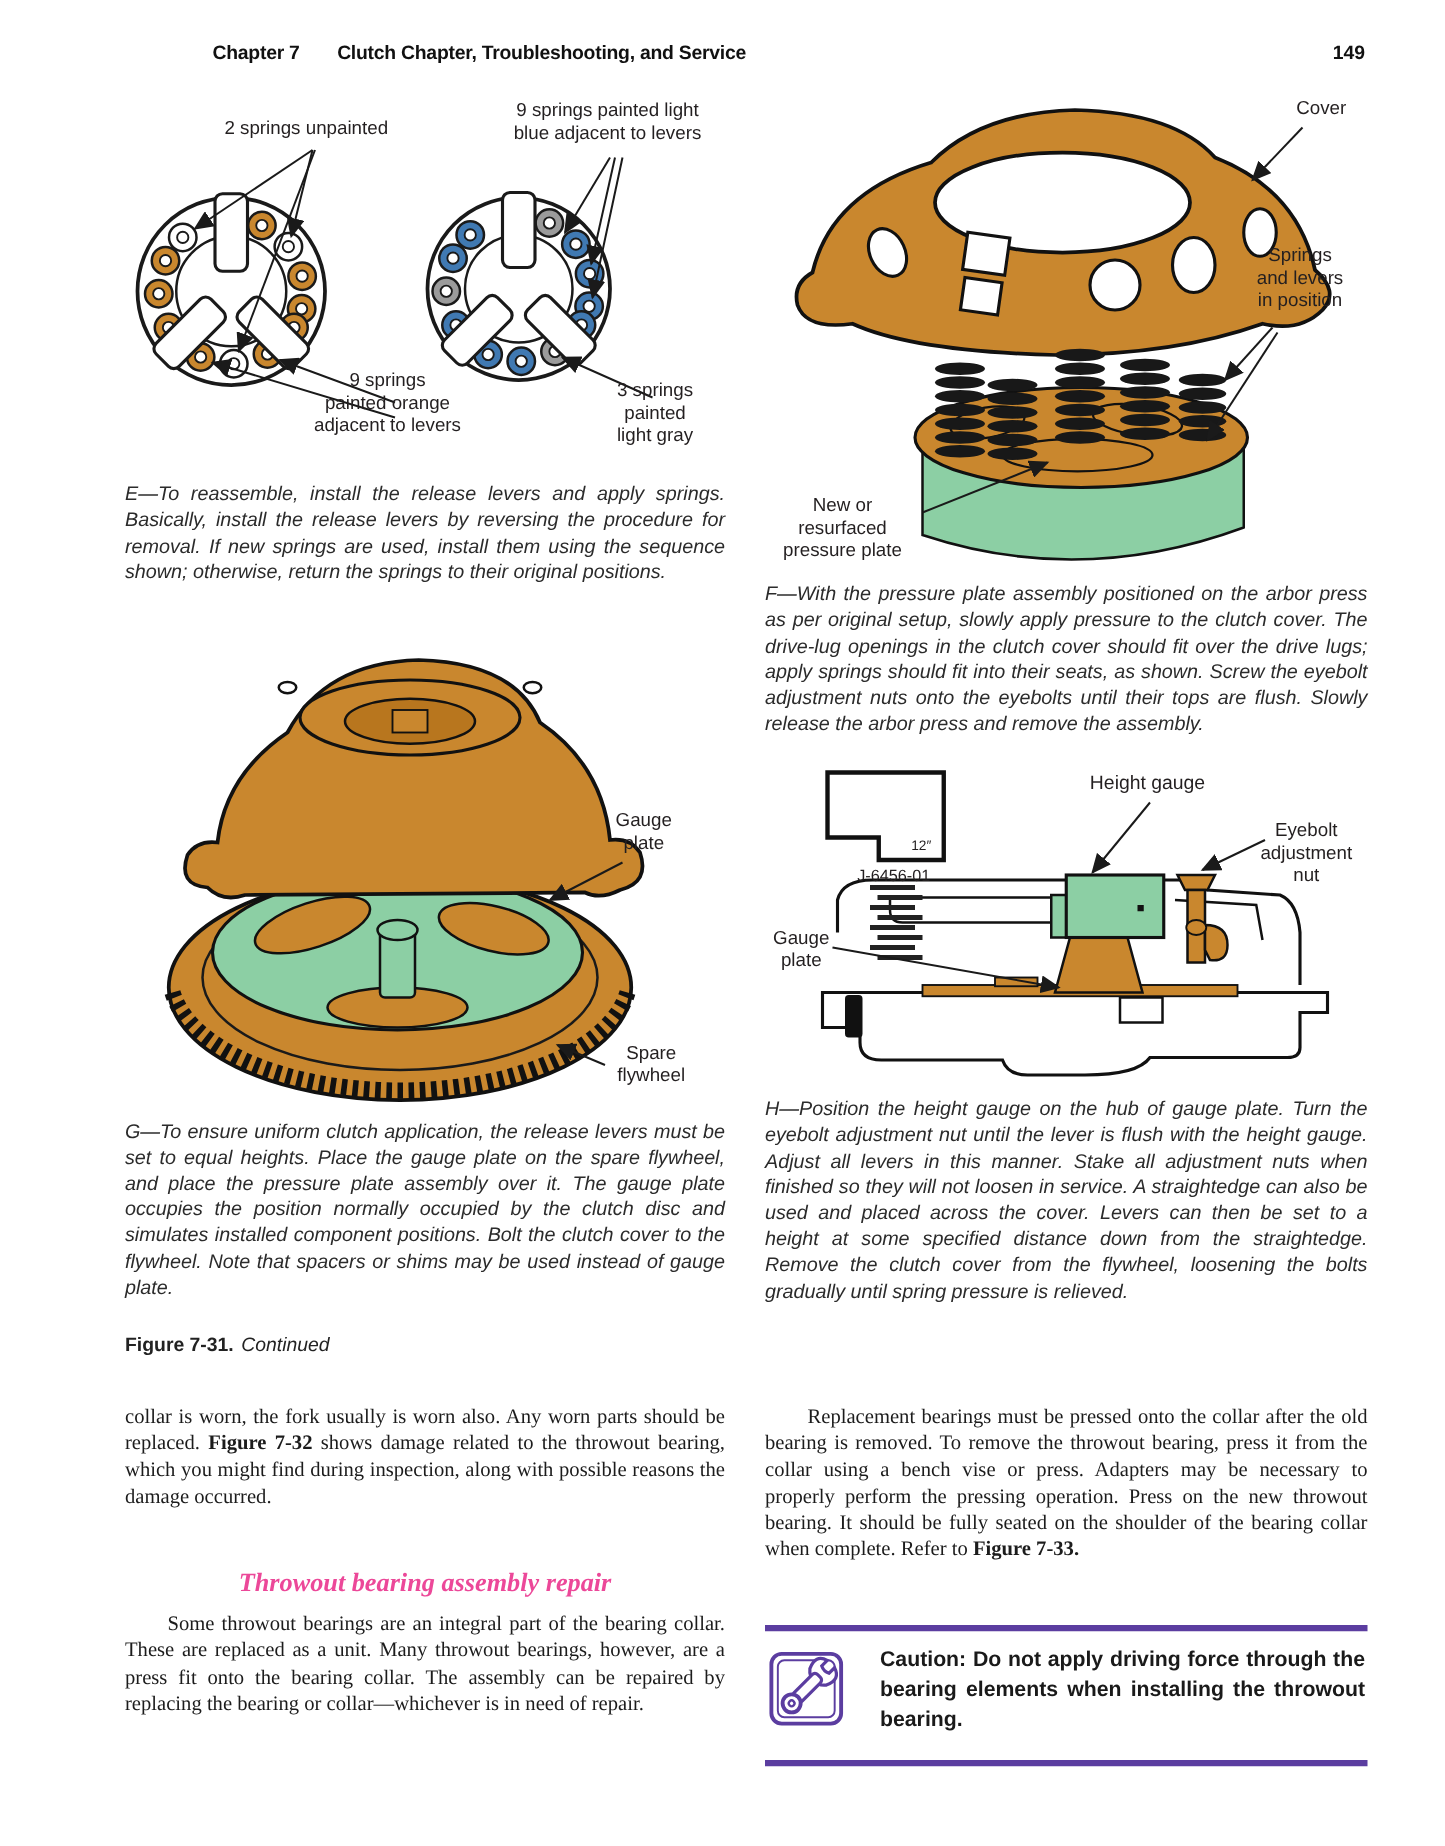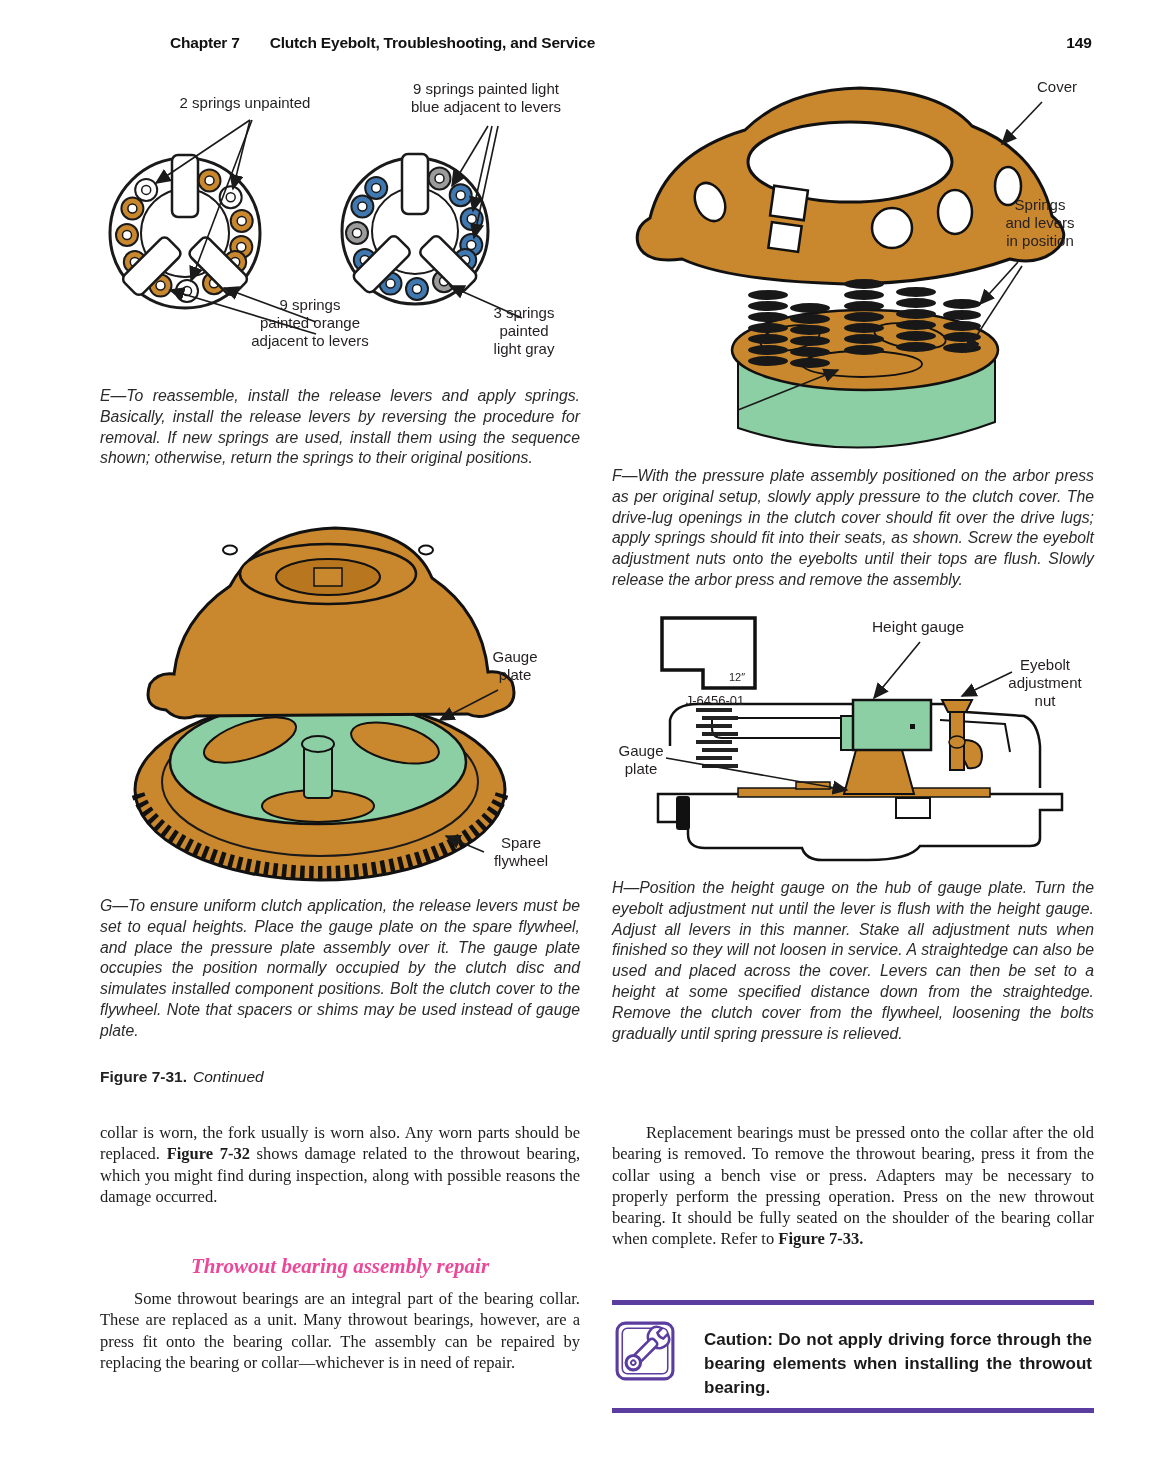--- a/index.html
+++ b/index.html
@@ -23,31 +23,31 @@
   .sect-head{font:bold italic 21px/1.2 "Liberation Serif",serif;text-align:center;color:#ec4899;margin:0;}
   
   .fig-label{position:absolute;font:15px/18px "Liberation Sans",sans-serif;color:#231f20;
        white-space:pre-line;text-align:center;}
   .fig{position:absolute;}
   .fig svg{position:absolute;top:0;left:0;}
   
   .caution{position:absolute;left:612px;top:1300px;width:482px;height:116px;}
   .caution .rule{position:absolute;left:0;width:482px;height:5px;background:#5b3da0;}
   .caution .icon{position:absolute;left:2px;top:20px;}
-  .caution .ctext{position:absolute;left:92px;top:28px;width:388px;
+  .caution .ctext{position:absolute;left:92px;top:16px;width:388px;
        font:bold 17px/24px "Liberation Sans",sans-serif;color:#1a1a1a;text-align:justify;}
 </style>
 </head>
 <body>
 
 <div class="page">
 
   <div class="abs hdr">
     <span>Chapter 7</span>
-    <span>Clutch Eyebolt, Troubleshooting, and Service</span>
+    <span>Clutch Chapter, Troubleshooting, and Service</span>
   </div>
   <div class="abs pagenum">149</div>
 
   <div class="fig" style="left:100px;top:80px;width:480px;height:300px;">
     <svg width="480" height="300" viewBox="0 0 480 300">
       <defs>
         <marker id="ah1" markerWidth="11" markerHeight="9" refX="9" refY="4.5" orient="auto">
           <path d="M0,0 L10,4.5 L0,9 Z" fill="#1a1a1a"></path>
         </marker>
       </defs>
@@ -275,20 +275,23 @@
         <line x1="432" y1="32" x2="392" y2="74" marker-end="url(#ah3)"></line>
         <line x1="408" y1="192" x2="370" y2="234" marker-end="url(#ah3)"></line>
         <line x1="412" y1="196" x2="356" y2="282" marker-end="url(#ah3)"></line>
         <line x1="128" y1="340" x2="228" y2="300" marker-end="url(#ah3)"></line>
       </g>
     </svg>
     <div class="fig-label" style="left:412px;top:8px;width:70px;">Cover</div>
     <div class="fig-label" style="left:374px;top:126px;width:112px;">Springs
 and levers
 in position</div>
+    <div class="fig-label" style="left:0px;top:326px;width:128px;">New or
+resurfaced
+pressure plate</div>
   </div>
 
   <p class="abs caption" style="left:612px;top:466px;width:482px;">F—With the pressure plate assembly positioned on the arbor press as per original setup, slowly apply pressure to the clutch cover. The drive-lug openings in the clutch cover should fit over the drive lugs; apply springs should fit into their seats, as shown. Screw the eyebolt adjustment nuts onto the eyebolts until their tops are flush. Slowly release the arbor press and remove the assembly.</p>
 
   <div class="fig" style="left:610px;top:612px;width:490px;height:262px;">
     <svg width="490" height="262" viewBox="0 0 490 262">
       <defs>
         <marker id="ah4" markerWidth="11" markerHeight="9" refX="9" refY="4.5" orient="auto">
           <path d="M0,0 L10,4.5 L0,9 Z" fill="#1a1a1a"></path>
         </marker>

